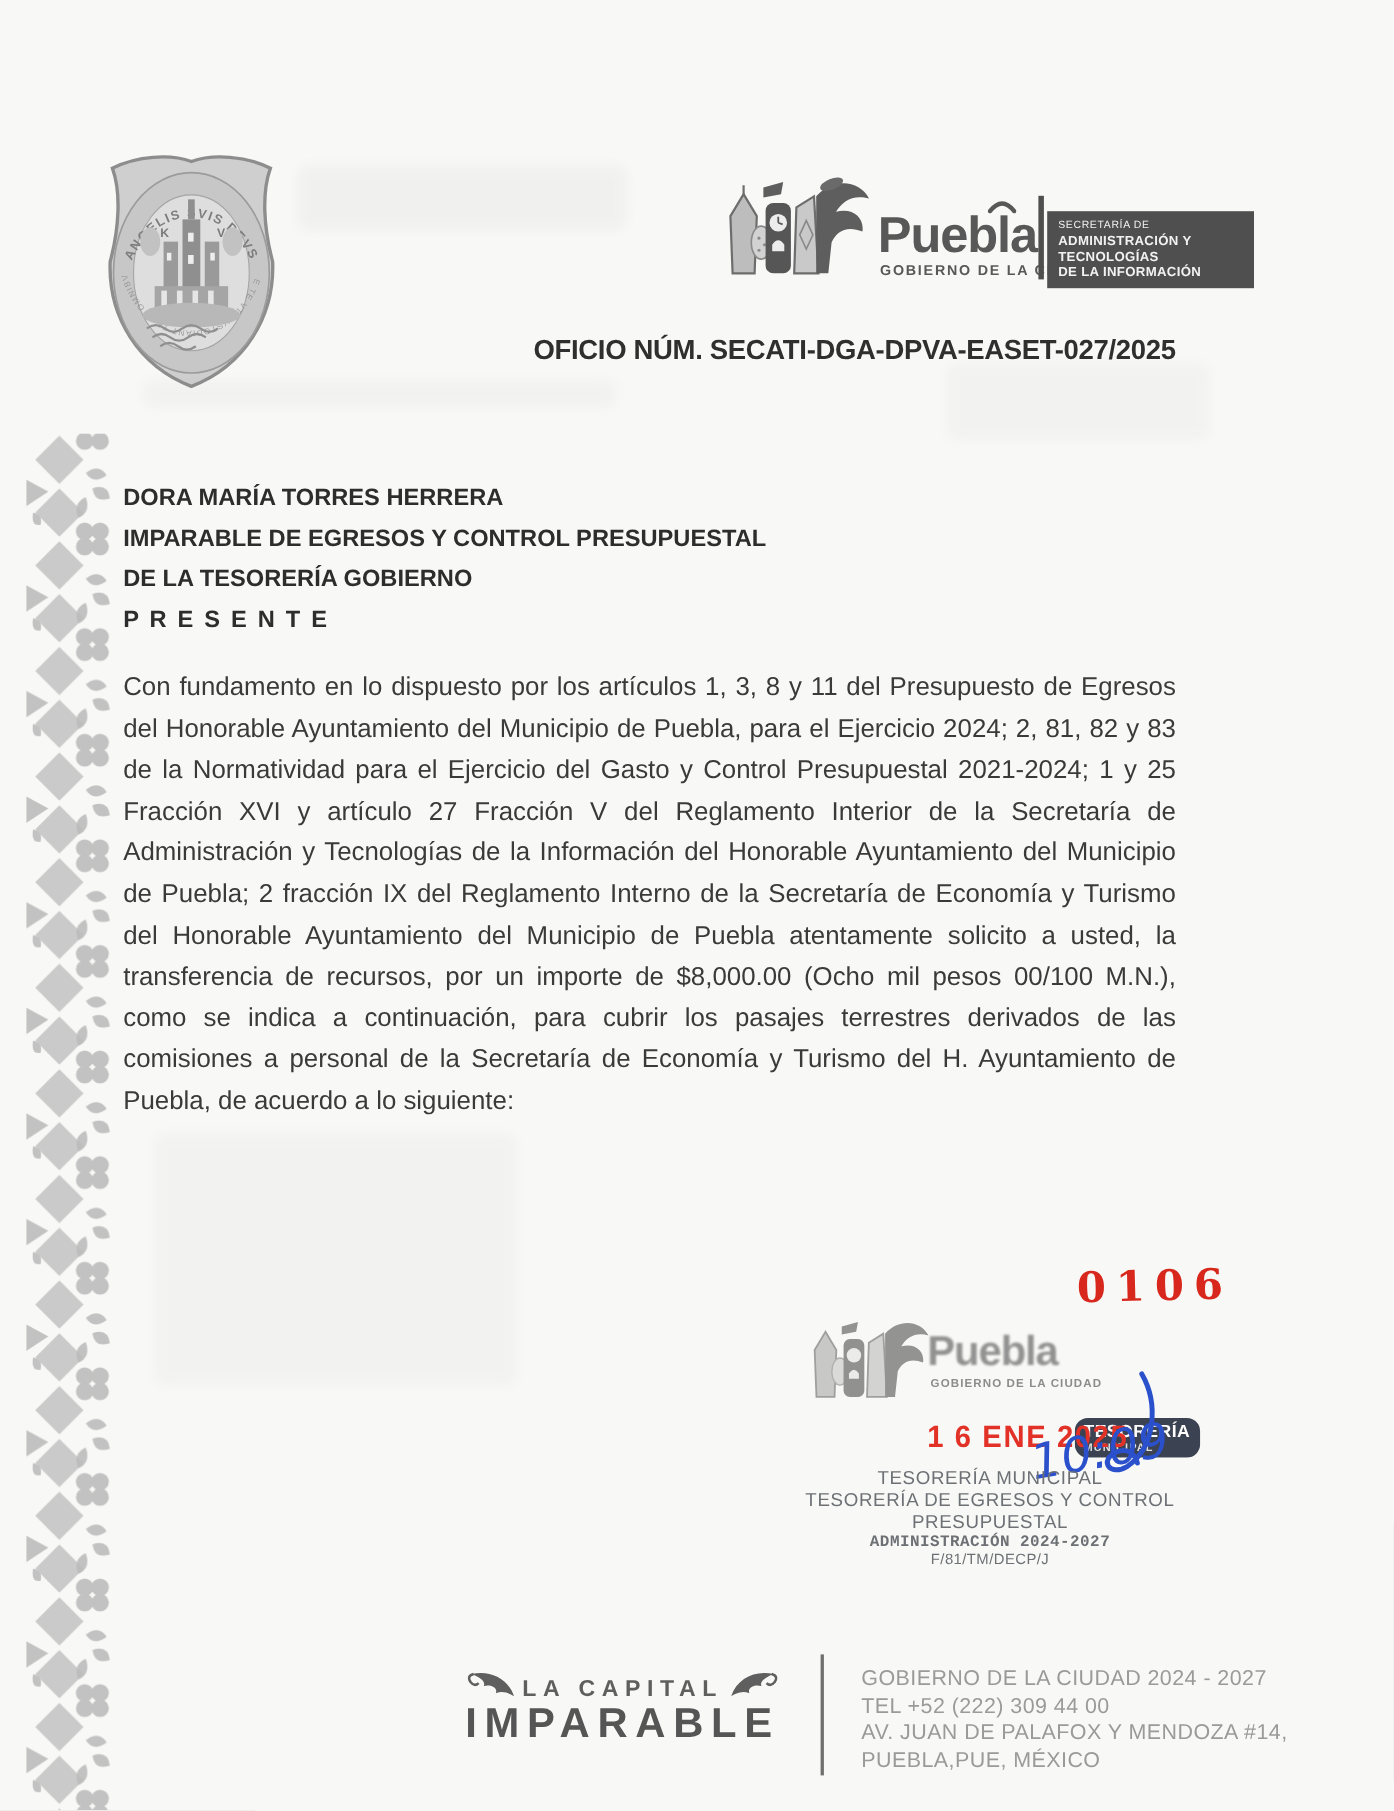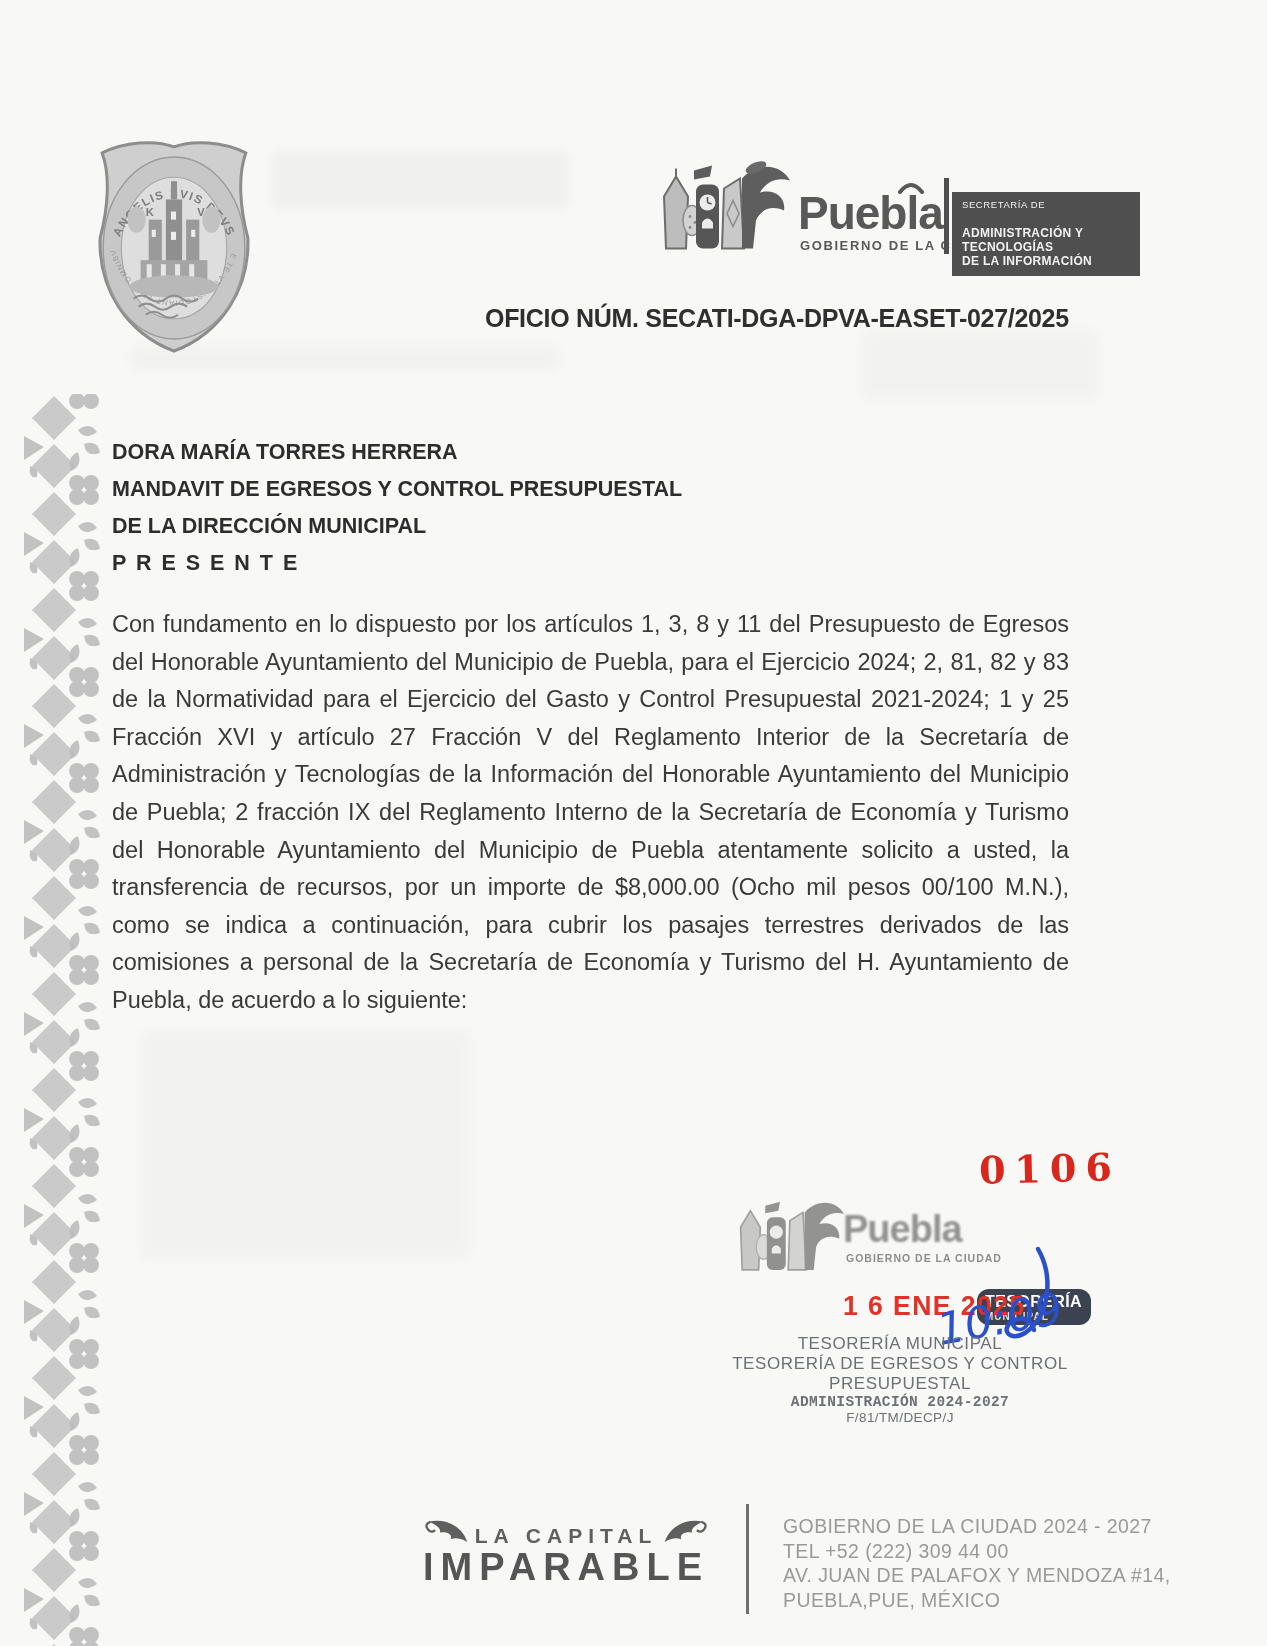--- a/index.html
+++ b/index.html
@@ -8,21 +8,21 @@
     background:#f8f8f6;overflow:hidden;
     font-family:"Liberation Sans",sans-serif;color:#3b3b3b;
   }
   .abs{position:absolute;}
   
   .hdr-wordmark{left:798px;top:186px;font-size:46px;font-weight:800;letter-spacing:-1px;color:#585858;}
   .hdr-accent{position:absolute;left:100px;top:-4px;}
   .hdr-tagline{left:800px;top:238px;font-size:13px;font-weight:700;letter-spacing:1.6px;color:#585858;}
   .hdr-bar{left:944px;top:178px;width:5px;height:76px;background:#4f4f4f;}
   .hdr-badge{left:952px;top:192px;width:188px;background:#4f4f4f;color:#f2f2f2;padding:7px 10px 8px 10px;box-sizing:border-box;}
-  .hdr-badge .b1{font-size:9.5px;letter-spacing:.6px;margin-bottom:16px;}
+  .hdr-badge .b1{font-size:9.5px;letter-spacing:.6px;margin-bottom:2px;}
   .hdr-badge .b2,.hdr-badge .b3{font-size:12px;font-weight:700;letter-spacing:.3px;line-height:14px;}
   .oficio{left:485px;top:304px;font-size:25px;font-weight:800;letter-spacing:-.3px;color:#2f2f2f;}
   
   .recipient{left:112px;top:434px;font-size:21.5px;font-weight:800;color:#2d2d2d;line-height:37px;}
   .recipient .salut{letter-spacing:2px;}
   
   .body-par{left:112px;top:606px;width:957px;font-size:23.5px;line-height:37.6px;
     text-align:justify;color:#3a3a3a;}
   
   .folio-red{left:979px;top:1146px;font-family:"DejaVu Serif",serif;font-size:38px;font-weight:700;
@@ -154,22 +154,22 @@
   <div class="abs hdr-badge">
     <div class="b1">SECRETARÍA DE</div>
     <div class="b2">ADMINISTRACIÓN Y TECNOLOGÍAS</div>
     <div class="b3">DE LA INFORMACIÓN</div>
   </div>
 
   <div class="abs oficio">OFICIO NÚM. SECATI-DGA-DPVA-EASET-027/2025</div>
 
   <div class="abs recipient">
     <div>DORA MARÍA TORRES HERRERA</div>
-    <div>MANDAVIT DE EGRESOS Y CONTROL PRESUPUESTAL</div>
-    <div>DE LA DIRECCIÓN MUNICIPAL</div>
+    <div>IMPARABLE DE EGRESOS Y CONTROL PRESUPUESTAL</div>
+    <div>DE LA TESORERÍA GOBIERNO</div>
     <div class="salut">P R E S E N T E</div>
   </div>
 
   <div class="abs body-par">Con fundamento en lo dispuesto por los artículos 1, 3, 8 y 11 del Presupuesto de Egresos del Honorable Ayuntamiento del Municipio de Puebla, para el Ejercicio 2024; 2, 81, 82 y 83 de la Normatividad para el Ejercicio del Gasto y Control Presupuestal 2021-2024; 1 y 25 Fracción XVI y artículo 27 Fracción V del Reglamento Interior de la Secretaría de Administración y Tecnologías de la Información del Honorable Ayuntamiento del Municipio de Puebla; 2 fracción IX del Reglamento Interno de la Secretaría de Economía y Turismo del Honorable Ayuntamiento del Municipio de Puebla atentamente solicito a usted, la transferencia de recursos, por un importe de $8,000.00 (Ocho mil pesos 00/100 M.N.), como se indica a continuación, para cubrir los pasajes terrestres derivados de las comisiones a personal de la Secretaría de Economía y Turismo del H. Ayuntamiento de Puebla, de acuerdo a lo siguiente:</div>
 
   <div class="abs folio-red">0106</div>
 
   <div class="stamp-group">
     <svg class="abs" style="left:734px;top:1196px" width="115" height="78" viewBox="0 0 140 95" xmlns="http://www.w3.org/2000/svg" opacity="0.8">
       <polygon points="8,38 20,18 32,38 30,90 10,90" fill="#b5b5b5" stroke="#7a7a7a" stroke-width="2"></polygon>

